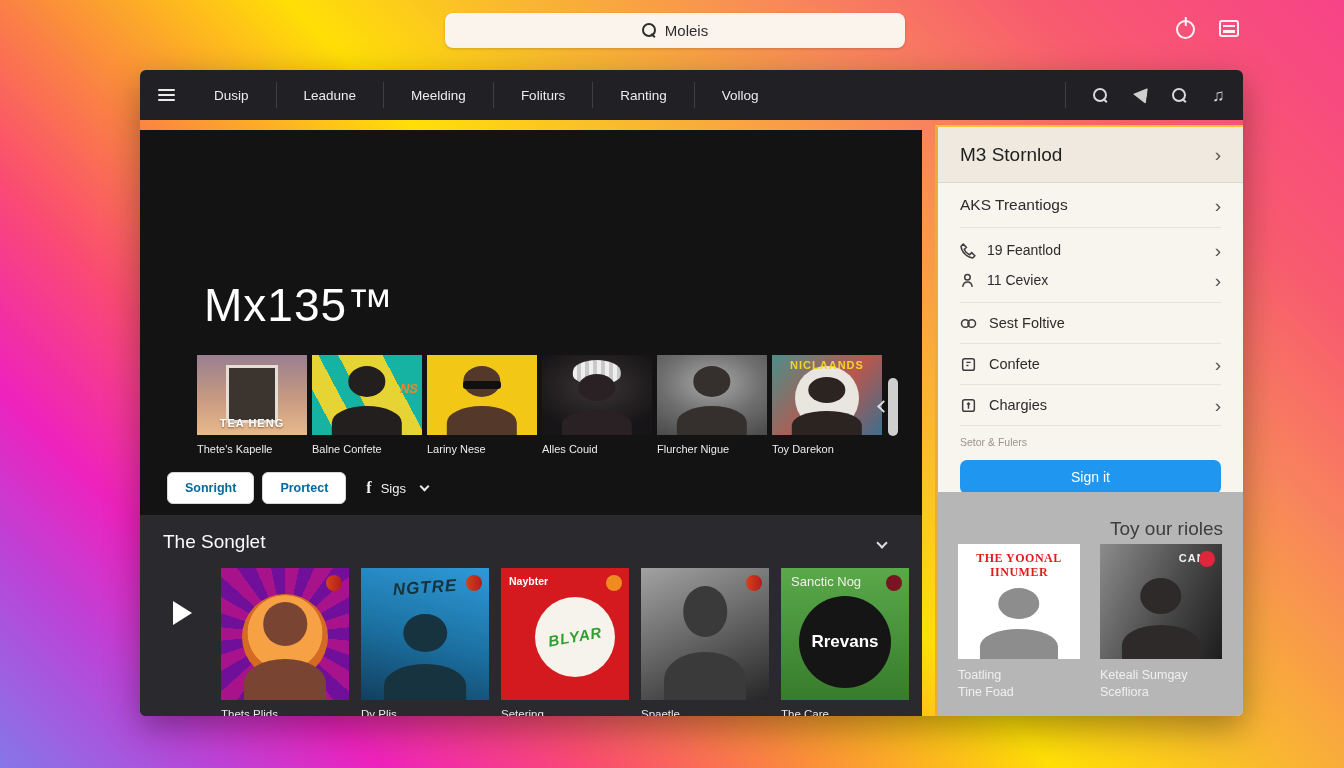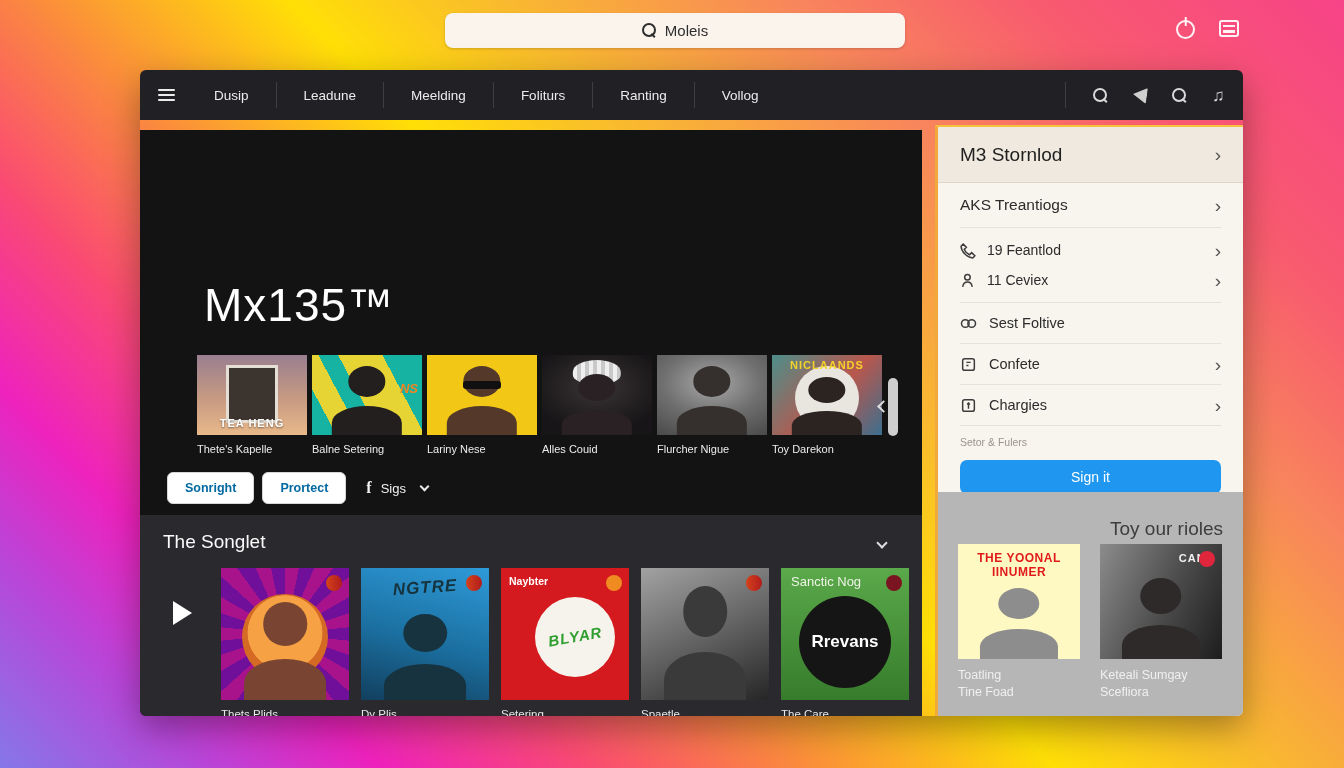--- a/index.html
+++ b/index.html
@@ -176,21 +176,21 @@
   .signin { display:block; width:100%; height:34px; background:#1f97f0; color:#fff;
     border:none; border-radius:7px; font-size:14px; cursor:pointer;
     font-family:"Liberation Sans", sans-serif; }
   .sb-promo { position:absolute; left:0; right:0; bottom:0; top:365px; background:#b6b6b6;
     padding:20px 20px 0; }
   .promo-title { font-size:19px; font-weight:400; color:#3d3d3d; margin:6px 0 4px;text-align:right; }
   .pcards { display:flex; gap:20px; }
   .pcard { width:122px; cursor:pointer; }
   .p-art { width:122px; height:115px; position:relative; overflow:hidden; }
   .p-cap { margin-top:8px; font-size:12.5px; color:#f0f0f0; line-height:1.35; }
-  .p1 { background:#fef9c3; }
+  .p1 { background:#ffffff;font-family:Liberation Serif, serif; }
   .p1 .ctext { top:8px; font-size:12px; color:#e11b1b; line-height:1.15; padding:0 6px;
     letter-spacing:.5px; }
   .p1 .ph { color:#8d8d8d; top:28%; }
   .p2 { background:linear-gradient(115deg,#8c8c8c 0%, #4a4a4a 55%, #1d1d1d 100%); }
   .p2 .ctext { top:8px; right:8px; left:auto; font-size:11px; color:#f2f2f2; letter-spacing:1px; }
   .p2 .ph { color:#2e2a2a; top:18%; }
   .p2 .badge { background:#e0263c; }
 </style>
 </head>
 <body>
@@ -244,21 +244,21 @@
               <div class="frame"></div>
               <span class="ctext">TEA HENG</span>
             </div>
             <div class="t-cap">Thete's Kapelle</div>
           </div>
           <div class="thumb">
             <div class="t-art a2">
               <div class="ph"></div>
               <span class="ctext">NS</span>
             </div>
-            <div class="t-cap">Balne Setering</div>
+            <div class="t-cap">Balne Confete</div>
           </div>
           <div class="thumb">
             <div class="t-art a3">
               <div class="ph"></div>
                 <div class="glasses"></div>
             </div>
             <div class="t-cap">Lariny Nese</div>
           </div>
           <div class="thumb">
             <div class="t-art a4">

